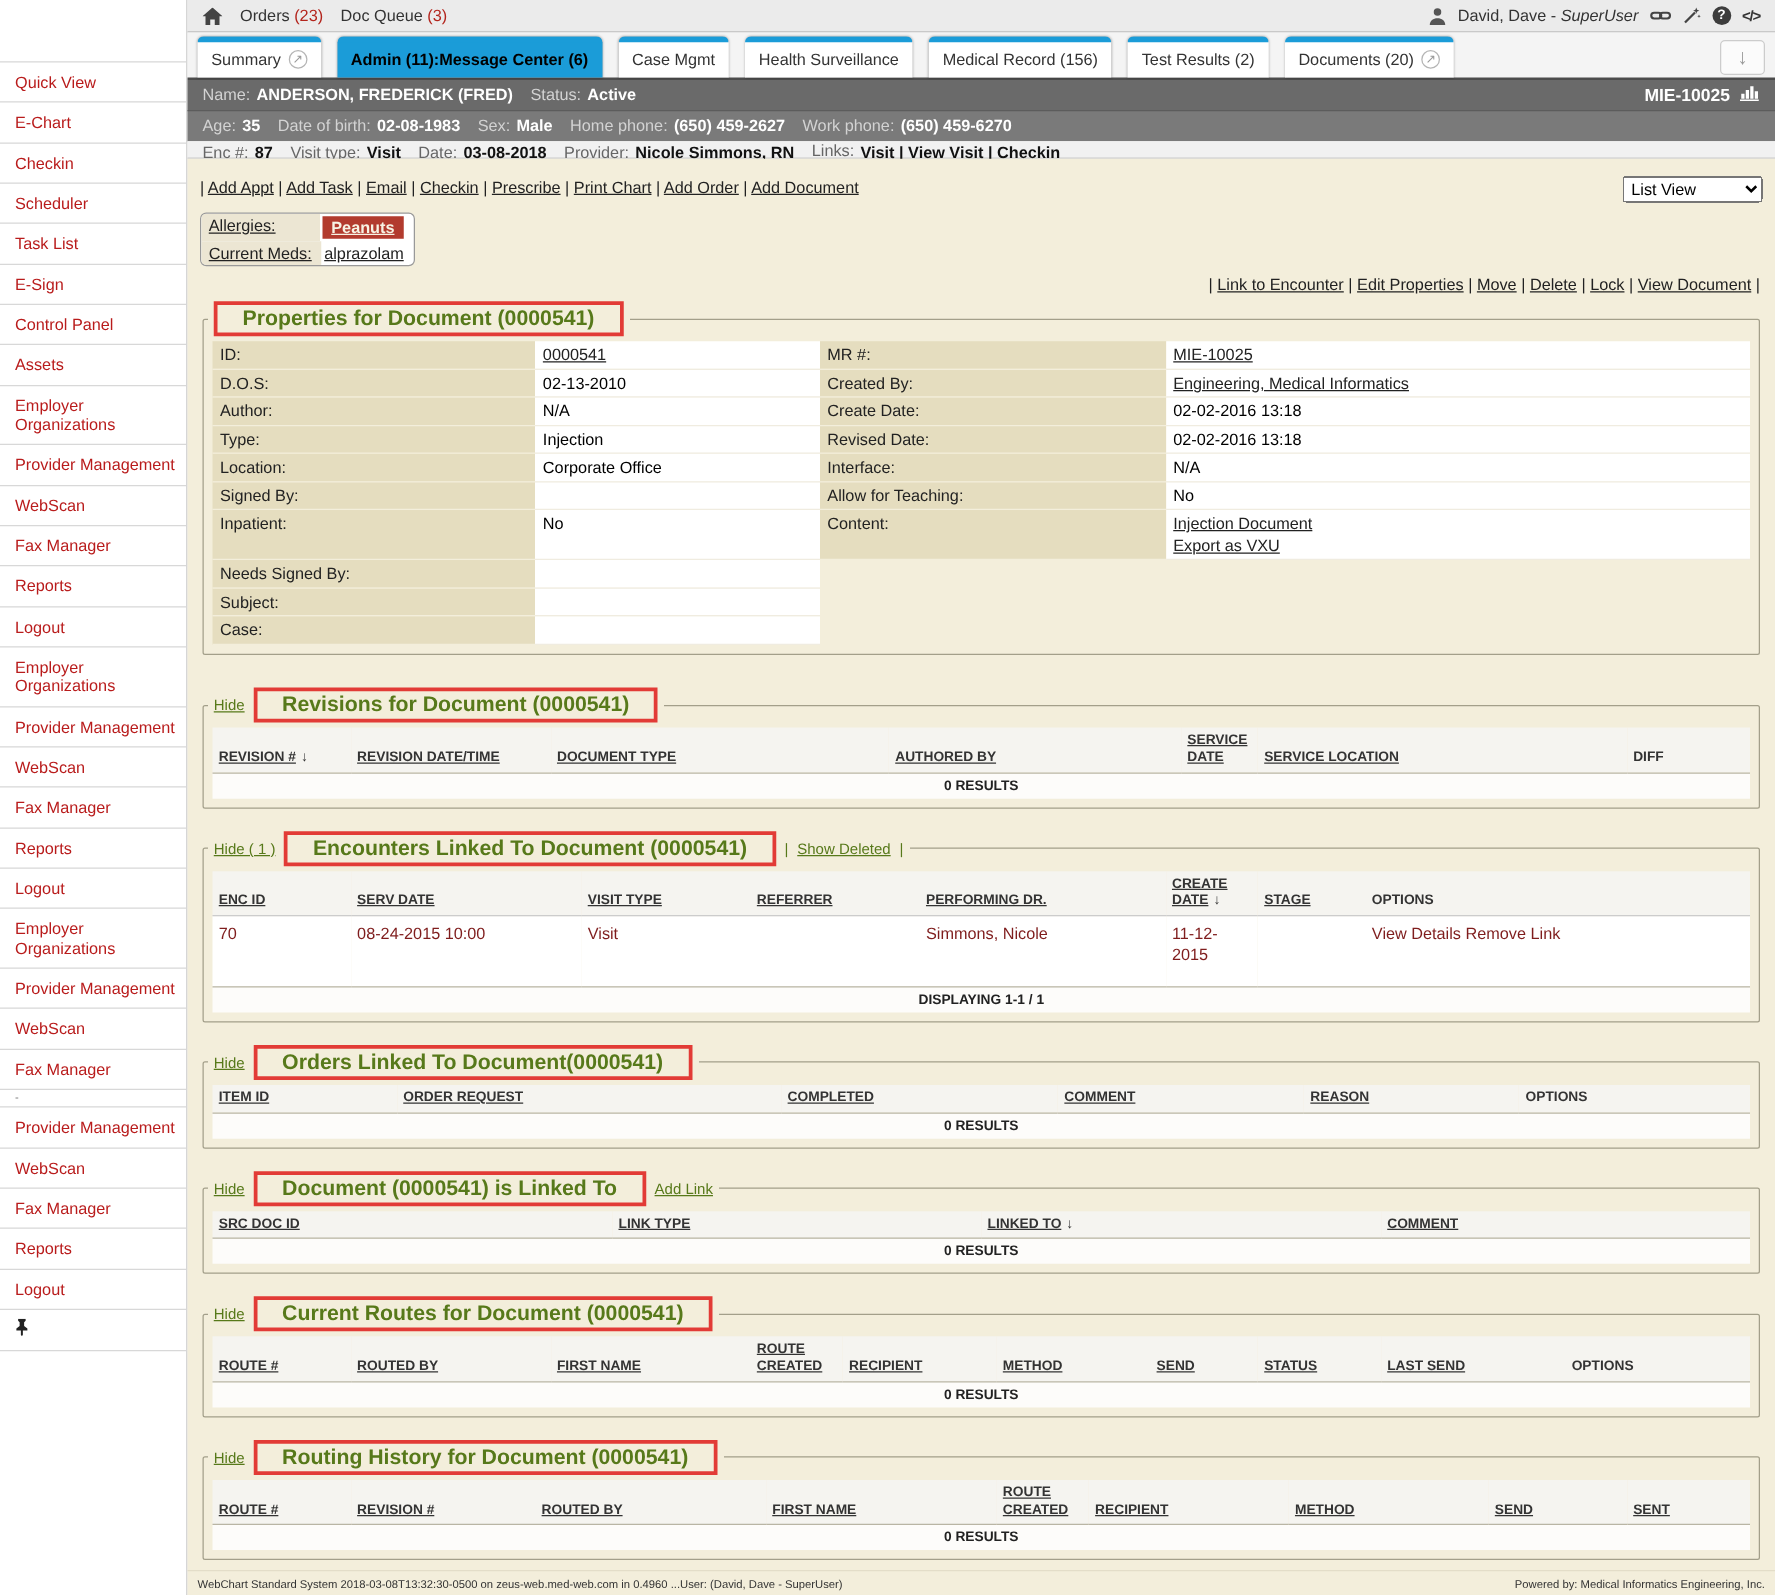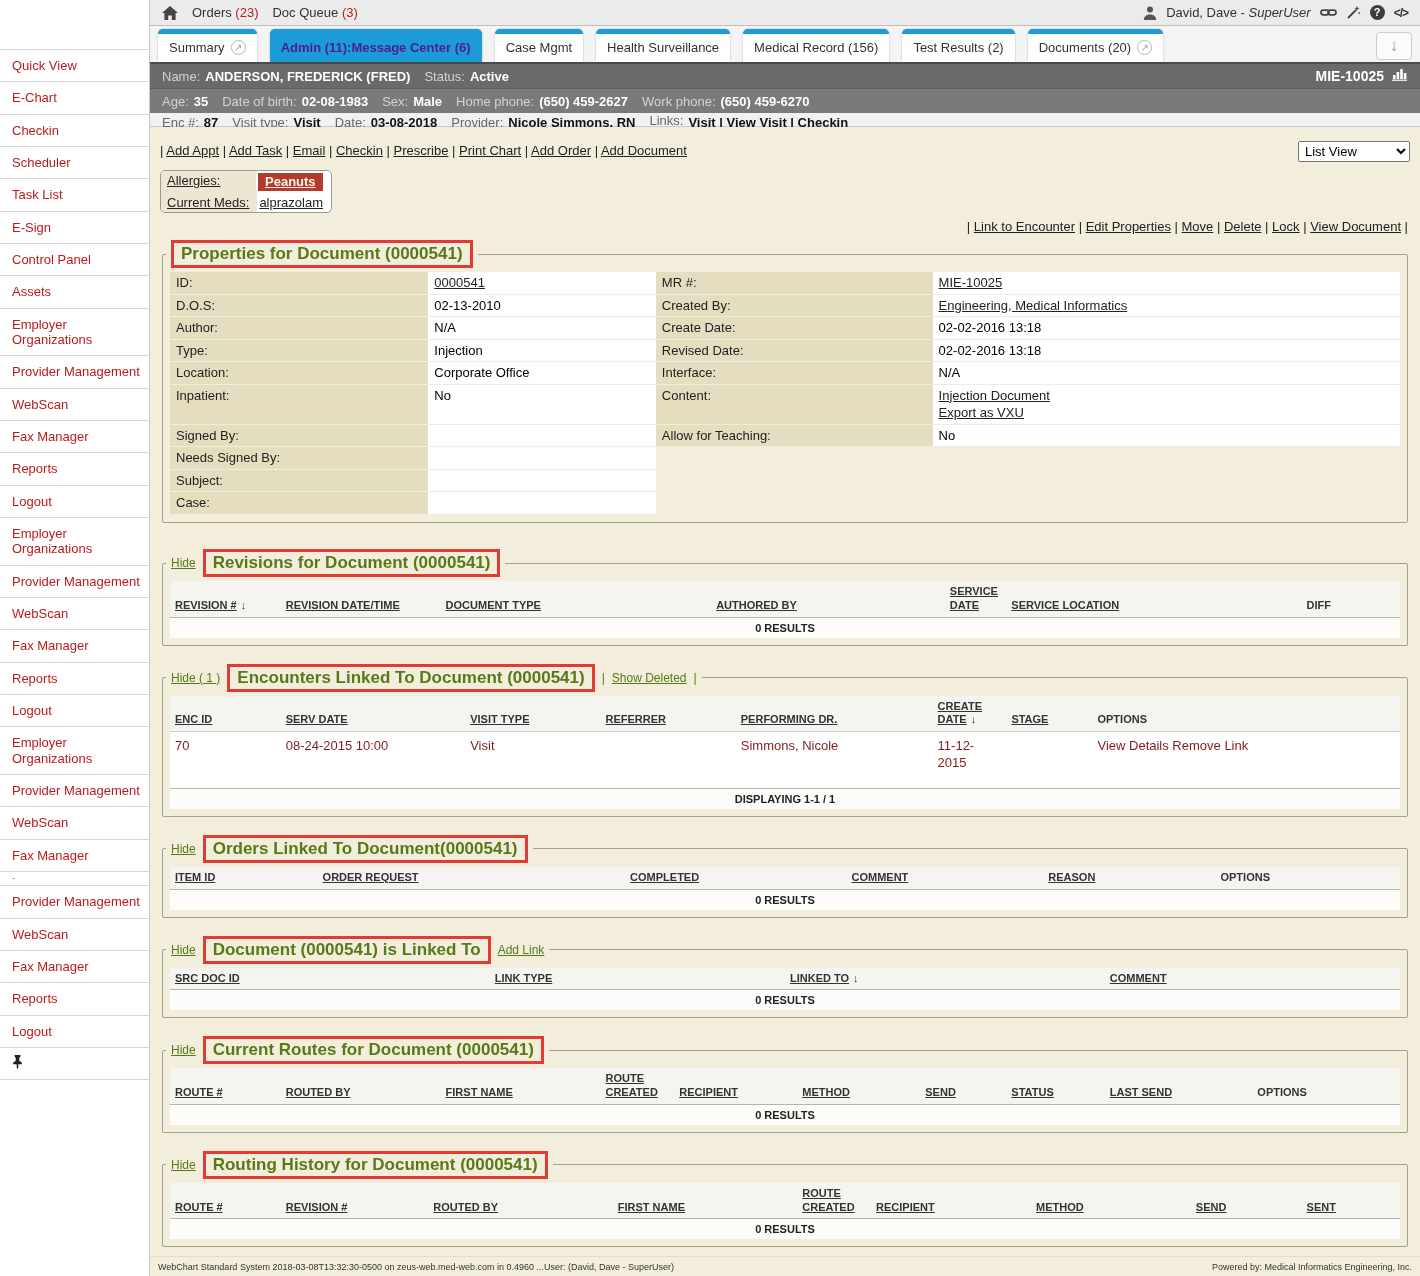--- a/index.html
+++ b/index.html
@@ -23,21 +23,21 @@
   .tcount { color:#b3241c; }
   .top-right { margin-left:auto; display:flex; align-items:center; gap:9px; font-size:13px; color:#333; }
   .user-name { white-space:nowrap; }
   .user-role { font-style:italic; }
   .qicon { width:15px; height:15px; border-radius:50%; background:#3d3d3d; color:#fff; font-size:11px; font-weight:bold; text-align:center; line-height:15px; cursor:pointer; }
   .code-ic { font-weight:bold; font-size:12px; color:#333; cursor:pointer; letter-spacing:-1px; }
   .icbtn { cursor:pointer; display:flex; align-items:center; }
 
   .tabs { height:38px; background:#f4f4f4; border-bottom:2px solid #4c4c4c; display:flex; align-items:flex-end; padding:3px 8px 0; gap:13px; }
   .tab { background:#fff; border-top:5px solid #1b9cd8; border-radius:5px 5px 0 0; padding:6px 11px 7px; font-size:13px; color:#333; box-shadow:0 0 2px rgba(0,0,0,.3); display:flex; align-items:center; gap:6px; cursor:pointer; white-space:nowrap; }
-  .tab.active { background:#1b9cd8; border-top-color:#1b9cd8; color:#4c1d95; font-weight:bold;margin-top:24px; }
+  .tab.active { background:#1b9cd8; border-top-color:#1b9cd8; color:#000000; font-weight:bold;margin-top:24px; }
   .popout { width:15px; height:15px; border:1px solid #b5b5b5; border-radius:50%; color:#999; font-size:10px; line-height:13px; text-align:center; flex:none; }
   .dl-btn { margin-left:auto; align-self:center; width:36px; height:28px; background:#fbfbfb; border:1px solid #ccc; border-radius:4px; color:#9a9a9a; font-size:17px; font-weight:900; text-align:center; line-height:26px; cursor:pointer; }
 
   .banner1 { height:24px; background:#6a6a6a; display:flex; align-items:center; padding:0 12px; }
   .banner2 { height:25px; background:#7a7a7a; border-top:1px solid #5c5c5c; display:flex; align-items:center; padding:0 12px; }
   .banner3 { height:14px; background:#f1f1f1; border-bottom:1px solid #c9c9c9; display:flex; padding:0 12px; }
   .banner1 .bl, .banner2 .bl { color:#d3d3d3; font-size:13px; margin-right:5px; white-space:nowrap; }
   .banner1 .bv, .banner2 .bv { color:#fff; font-size:13px; font-weight:bold; margin-right:14px; white-space:nowrap; }
   .banner3 .bl { color:#666; font-size:13px; margin-right:5px; white-space:nowrap; }
   .banner3 .bv { color:#111; font-size:13px; font-weight:bold; margin-right:14px; white-space:nowrap; }
@@ -60,21 +60,21 @@
   .aval-cell { padding:2px 8px 2px 2px; font-size:13px; display:flex; align-items:center; }
   .achip { background:#b23b2e; color:#f7f3e4; text-decoration:underline; padding:1px 7px 2px; font-size:13px; font-weight:bold; cursor:pointer; }
   .dlink { color:#222; text-decoration:underline; cursor:pointer; }
 
   .doc-toolbar { text-align:right; font-size:13px; margin:2px 2px 6px 0; }
 
   .section { border:1px solid #a39f8a; border-radius:2px; margin:0 2px 18px; padding:2px 0 0; }
   legend { display:flex; align-items:center; gap:7px; padding:0 5px; margin-left:3px; }
   .hide-link { color:#57791a; text-decoration:underline; font-size:12px; cursor:pointer; white-space:nowrap; }
   .sec-title { color:#57791a; font-size:17px; font-weight:bold; white-space:nowrap; }
-  .redbox { border:3px solid #e23b36; padding:1px 7px; }
+  .redbox { border:3px solid #e23b36; padding:1px 20px; }
   .sec-xlink { color:#57791a; text-decoration:underline; font-size:12px; cursor:pointer; white-space:nowrap; }
   .sec-xtext { color:#57791a; font-size:12px; white-space:nowrap; }
 
   .sec-table { width:calc(100% - 14px); margin:2px 7px 7px; border-collapse:collapse; table-layout:fixed; }
   .sec-table th { background:#f5f4f0; text-align:left; font-size:11px; color:#333; font-weight:bold; padding:4px 5px; vertical-align:bottom; line-height:1.25; overflow-wrap:break-word; }
   .th-label.u { text-decoration:underline; cursor:pointer; }
   .sort-arrow { font-size:11px; margin-left:4px; color:#333; }
   .footer-row td { background:#fdfcfa; border-top:1px solid #b9b5a4; text-align:center; font-size:11px; font-weight:bold; color:#222; padding:4px; }
   .data-row td { background:#fff; font-size:13px; color:#7f1d1d; padding:6px 5px 16px; vertical-align:top; border-top:1px solid #ccc; overflow-wrap:break-word; line-height:1.3; }
 
@@ -292,30 +292,30 @@
                 <td class="pl">Revised Date:</td>
                 <td class="pv">02-02-2016 13:18</td>
               </tr>
               <tr>
                 <td class="pl">Location:</td>
                 <td class="pv">Corporate Office</td>
                 <td class="pl">Interface:</td>
                 <td class="pv">N/A</td>
               </tr>
               <tr>
+                <td class="pl">Signed By:</td>
+                <td class="pv"></td>
+                <td class="pl">Allow for Teaching:</td>
+                <td class="pv">No</td>
+              </tr>
+              <tr>
                 <td class="pl">Inpatient:</td>
                 <td class="pv">No</td>
                 <td class="pl">Content:</td>
                 <td class="pv"><span class="dlink">Injection Document</span><br><span class="dlink">Export as VXU</span></td>
-              </tr>
-              <tr>
-                <td class="pl">Signed By:</td>
-                <td class="pv"></td>
-                <td class="pl">Allow for Teaching:</td>
-                <td class="pv">No</td>
               </tr>
               <tr>
                 <td class="pl">Needs Signed By:</td>
                 <td class="pv"></td>
                 <td class="pl pempty"></td>
                 <td class="pv pempty"></td>
               </tr>
               <tr>
                 <td class="pl">Subject:</td>
                 <td class="pv"></td>

